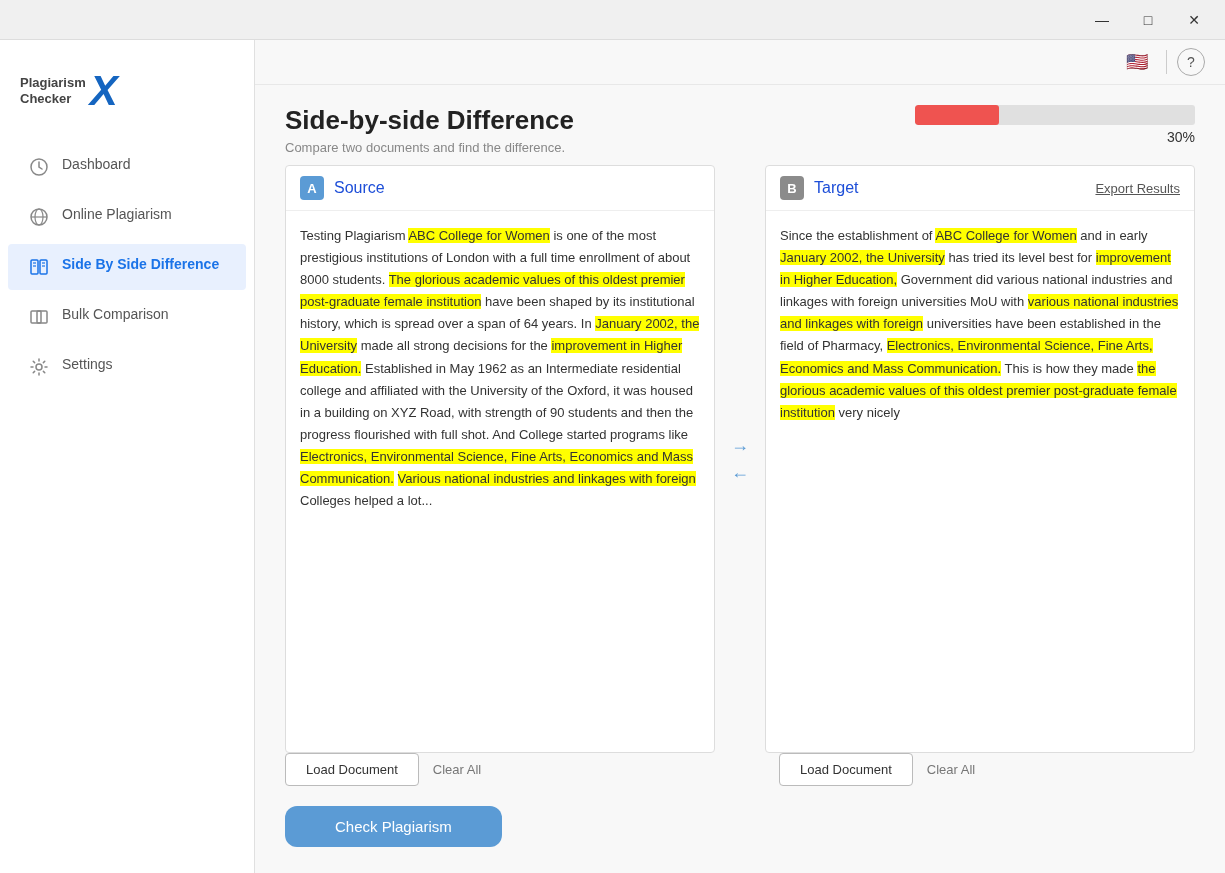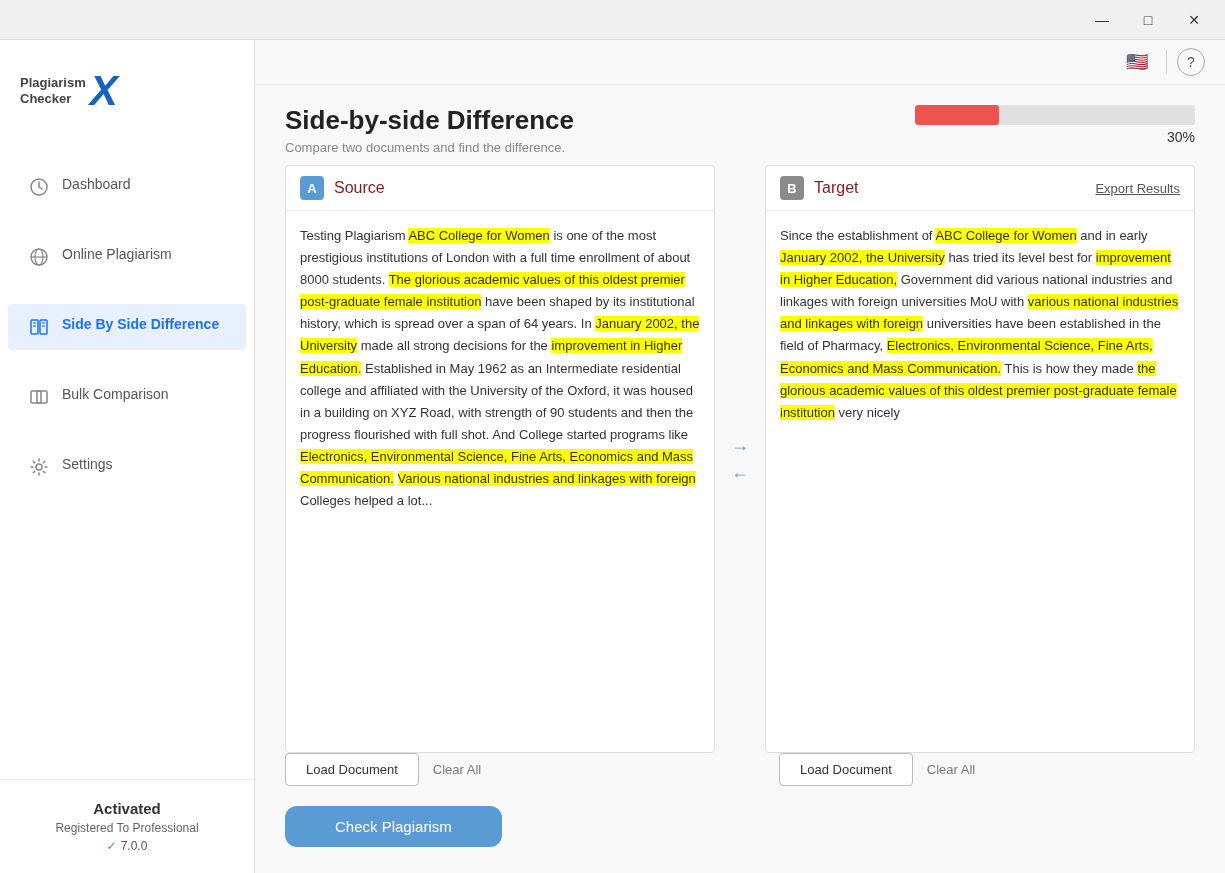--- a/index.html
+++ b/index.html
@@ -34,21 +34,20 @@
     }
 
     
     .sidebar {
       width: 255px;
       background: #ffffff;
       border-right: 1px solid #e0e0e0;
       display: flex;
       flex-direction: column;
       padding-top: 10px;
-      gap: 20px;
     }
     .sidebar-logo {
       padding: 20px 20px 30px 20px;
       display: flex;
       align-items: center;
     }
     .logo-text {
       display: flex;
       flex-direction: column;
       font-size: 13px;
@@ -250,21 +249,21 @@
       font-size: 13px;
       font-weight: bold;
       color: white;
       margin-right: 10px;
     }
     .doc-label.a { background: #5b9bd5; }
     .doc-label.b { background: #8b8b8b; }
     .doc-title {
       font-size: 16px;
       font-weight: 500;
-      color: #7f1d1d;
+      color: #1d4ed8;
     }
     .export-btn {
       margin-left: auto;
       font-size: 13px;
       color: #555;
       cursor: pointer;
       text-decoration: underline;
     }
     .doc-text {
       flex: 1;
@@ -402,28 +401,20 @@
     <div class="nav-item">
       <div class="nav-icon">
         <svg width="18" height="18" viewBox="0 0 18 18" fill="none">
           <circle cx="9" cy="9" r="3" stroke="#888" stroke-width="1.5" fill="none"></circle>
           <path d="M9 1v2M9 15v2M1 9h2M15 9h2M3.22 3.22l1.41 1.41M13.36 13.36l1.42 1.42M3.22 14.78l1.41-1.41M13.36 4.64l1.42-1.42" stroke="#888" stroke-width="1.5" stroke-linecap="round"></path>
         </svg>
       </div>
       <span>Settings</span>
     </div>
 
-    <div class="sidebar-bottom">
-      <div class="activated-text">Activated</div>
-      <div class="registered-text">Registered To Professional</div>
-      <div class="version-text">
-        <span class="check-icon">✓</span>
-        <span>7.0.0</span>
-      </div>
-    </div>
   </div>
 
   <div class="main-content">
 
     <div class="top-bar">
       <div class="flag-btn">🇺🇸</div>
       <div class="divider-v"></div>
       <div class="help-btn">?</div>
     </div>
 

